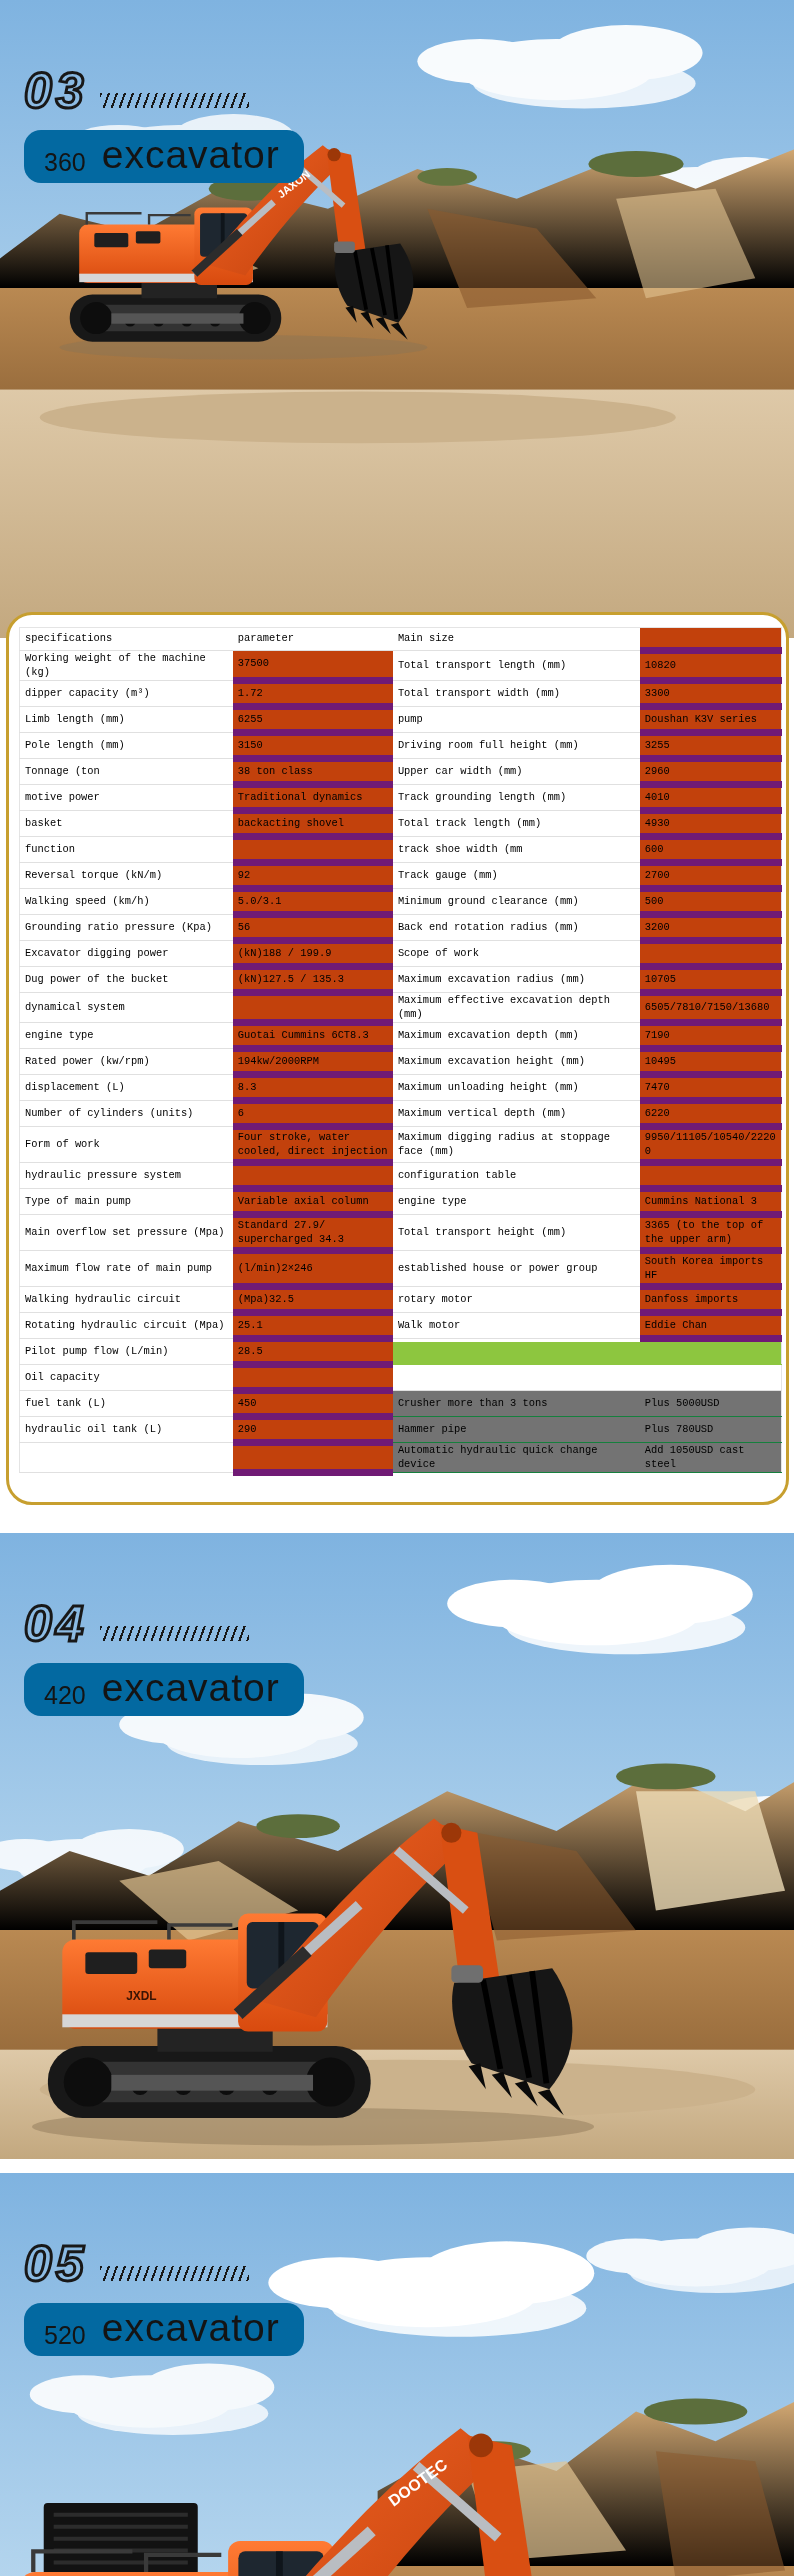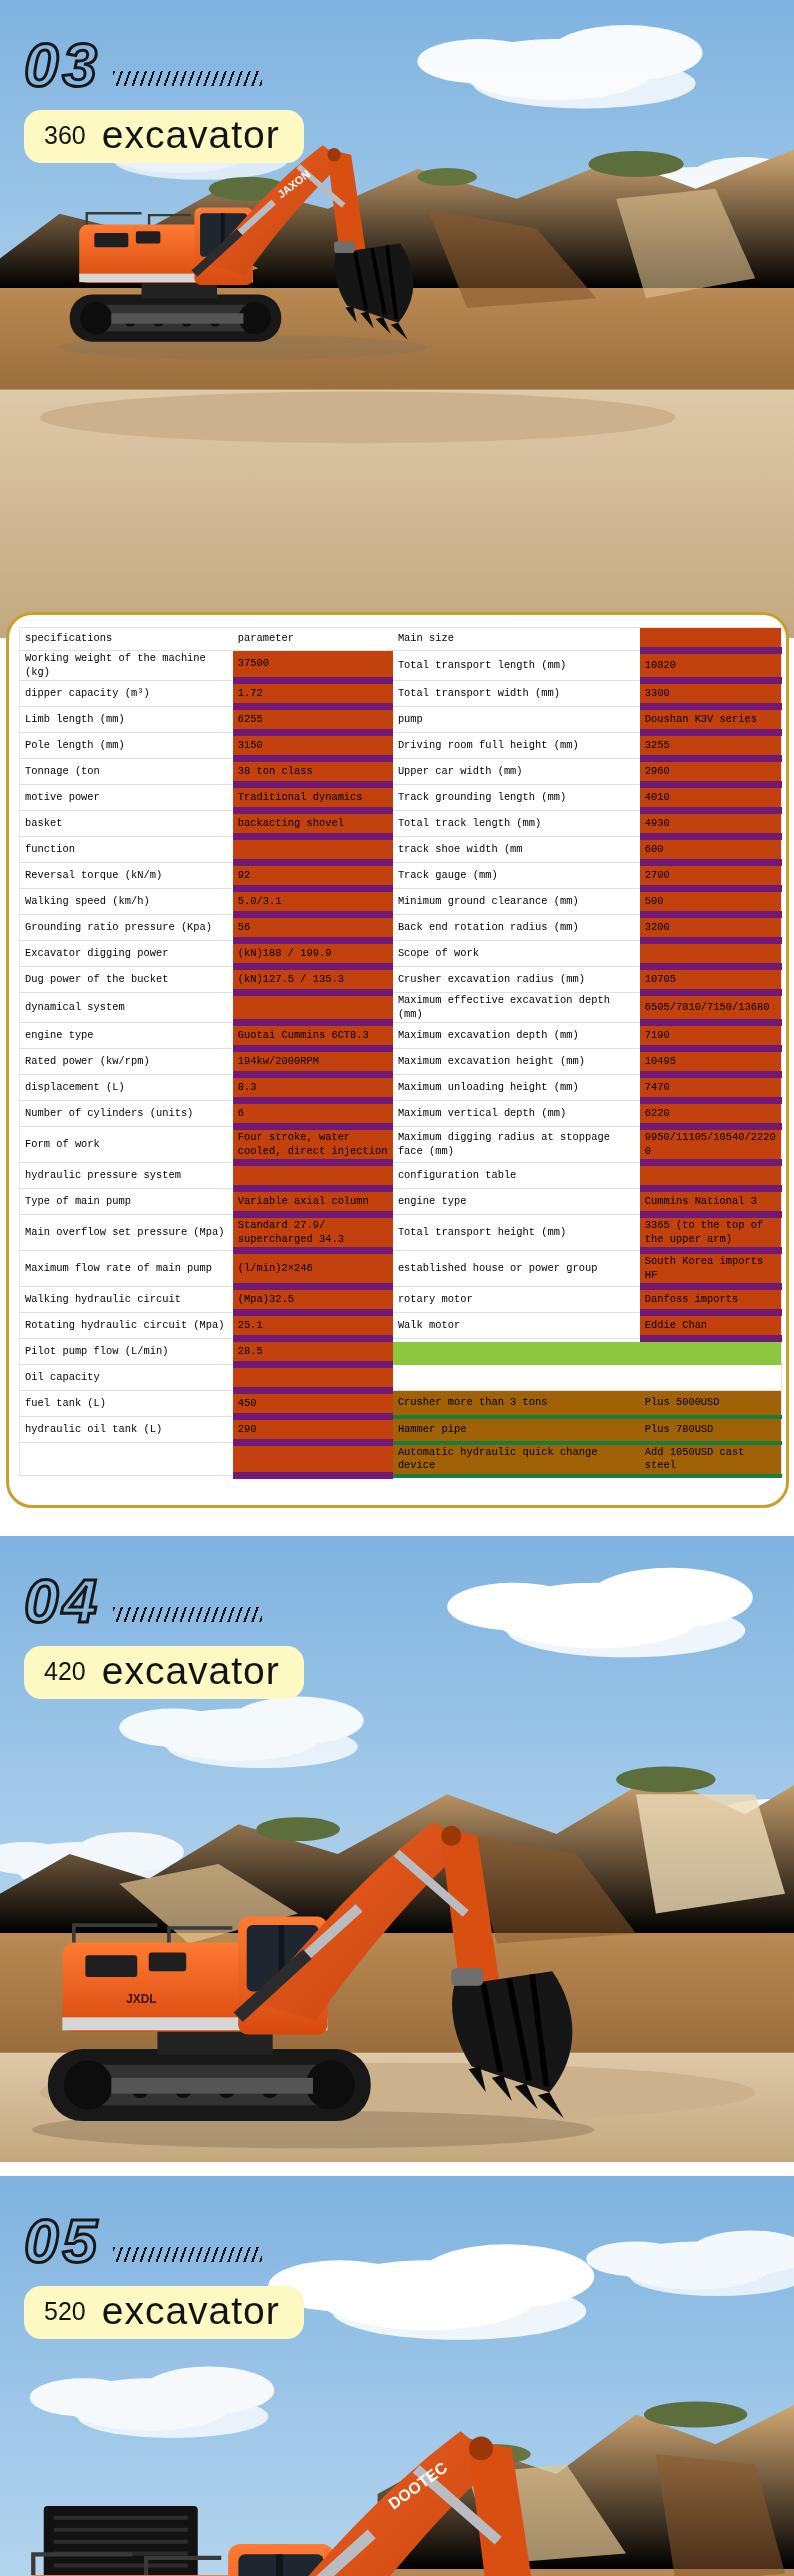--- a/index.html
+++ b/index.html
@@ -9,48 +9,48 @@
   
   .panel{position:relative;width:795px;overflow:hidden;background:#9ec7e8;}
   .panel svg.scene{display:block;width:795px;height:100%;}
   #panel-360{height:638px;}
   #panel-420{height:626px;}
   #panel-520{height:632px;margin-top:14px;}
 
   .sec-header{position:absolute;left:24px;top:34px;z-index:5;}
   .sec-num{
     font-family:"Liberation Sans",sans-serif;
-    font-style:italic;font-weight:900;font-size:62px;line-height:1;
+    font-style:italic;font-weight:900;font-size:50px;line-height:1;
     color:transparent;-webkit-text-stroke:3px #181818;
-    letter-spacing:4px;display:inline-block;
+    letter-spacing:4px;display:inline-block;margin-top:32px;
   }
   .hatch{display:inline-block;width:149px;height:15px;margin-left:12px;
     background:repeating-linear-gradient(110deg,#181818 0 2px,transparent 2px 7.5px);}
-  .pill{display:inline-flex;align-items:center;gap:16px;margin-top:14px;
-    background:#fef9c3;border-radius:17px;padding:3px 24px 6px 20px;}
+  .pill{display:inline-flex;align-items:flex-end;gap:16px;margin-top:14px;
+    background:#0369a1;border-radius:17px;padding:3px 24px 6px 20px;}
   .pill-num{font-size:25px;color:#141414;}
   .pill-word{font-size:39px;color:#141414;letter-spacing:1px;}
 
   
   .card-wrap{position:relative;z-index:6;background:transparent;}
   .spec-card{
     margin:-26px 6px 0 6px;background:#ffffff;
     border:3px solid #c79f2f;border-radius:26px;
     padding:12px 4px 26px 10px;box-sizing:border-box;
   }
   .card-gap{height:28px;background:#fff;}
 
   table.spec{width:100%;border-collapse:collapse;table-layout:fixed;
     font-family:"Liberation Mono",monospace;font-size:10.4px;color:#000;
     border:1px solid #e4e4e4;}
   table.spec td{padding:1px 5px;height:17px;line-height:1.3;vertical-align:middle;
     overflow:hidden;word-wrap:break-word;}
   td.lab{background:#ffffff;border-bottom:1px solid #e0e0e0;}
   td.val{background:#c2410c;border-bottom:7px solid #701a75;}
-  td.grn{background:#a16207;border-bottom:4px solid #15803d;}
+  td.grn{background:#737373;border-bottom:1px solid #15803d;}
   td.band{background:#8dc63f;border-bottom:1px solid #8dc63f;}
 
   .defs-holder{position:absolute;width:0;height:0;overflow:hidden;}
 </style>
 </head>
 <body>
 
 <svg class="defs-holder" aria-hidden="true">
   <defs>
     <linearGradient id="skyG" x1="0" y1="0" x2="0" y2="1">
@@ -247,21 +247,21 @@
             </tr>
             <tr>
               <td class="lab">Excavator digging power</td>
               <td class="val">(kN)188 / 199.9</td>
               <td class="lab">Scope of work</td>
               <td class="val"></td>
             </tr>
             <tr>
               <td class="lab">Dug power of the bucket</td>
               <td class="val">(kN)127.5 / 135.3</td>
-              <td class="lab">Crusher excavation radius (mm)</td>
+              <td class="lab">Maximum excavation radius (mm)</td>
               <td class="val">10705</td>
             </tr>
             <tr>
               <td class="lab">dynamical system</td>
               <td class="val"></td>
               <td class="lab">Maximum effective excavation depth (mm)</td>
               <td class="val">6505/7810/7150/13680</td>
             </tr>
             <tr>
               <td class="lab">engine type</td>

